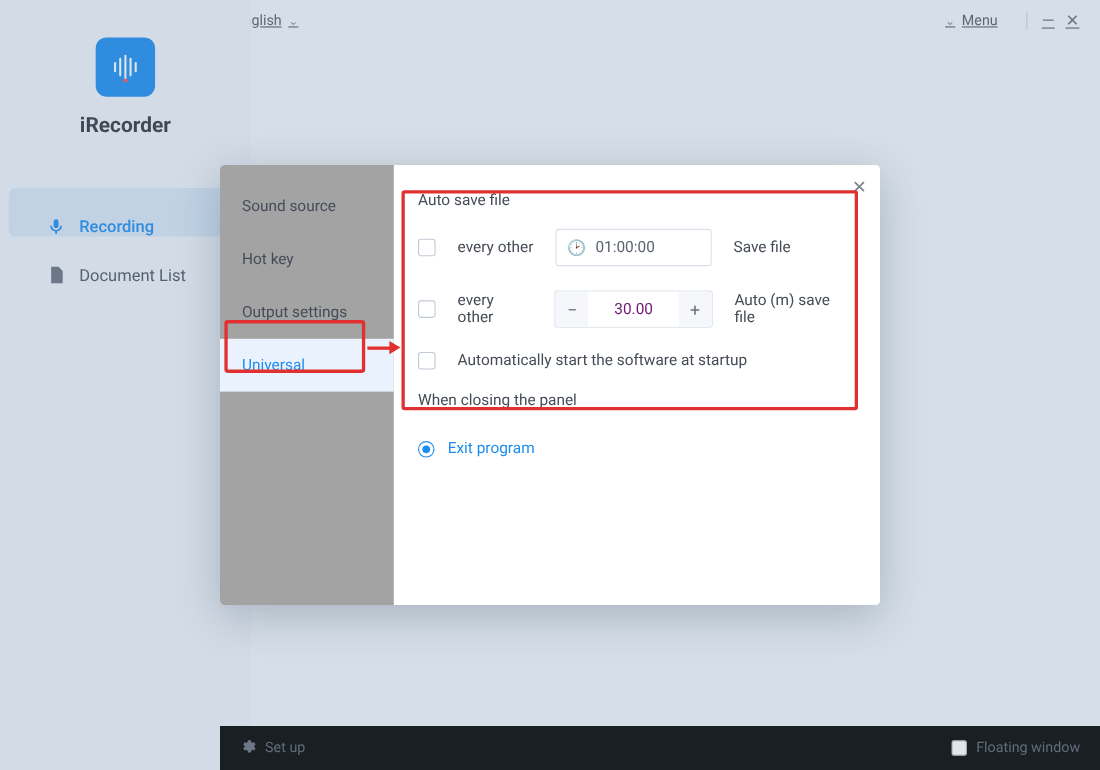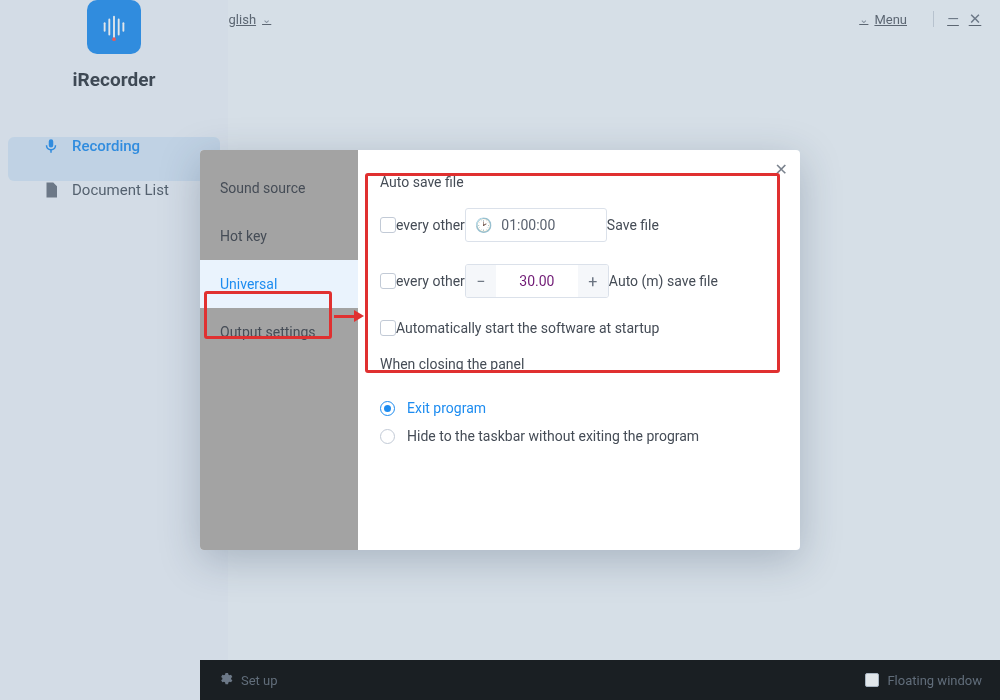--- a/index.html
+++ b/index.html
@@ -7,25 +7,25 @@
 
   
   .topbar { position: absolute; top: 0; left: 200px; right: 0; height: 38px; display: flex; align-items: center; padding: 0 14px; color: #555c66; font-size: 13px; text-decoration: underline; }
   .topbar .lang { display: flex; align-items: center; gap: 6px; cursor: pointer; }
   .topbar .spacer { flex: 1; }
   .topbar .menu { display: flex; align-items: center; gap: 6px; cursor: pointer; margin-right: 18px; }
   .topbar .sep { width: 1px; height: 16px; background: #c9d1dc; margin: 0 8px; }
   .topbar .winbtn { width: 22px; text-align: center; color: #6a7380; font-size: 15px; cursor: pointer; }
 
   
-  .sidebar { position: absolute; top: 0; left: 0; width: 228px; height: 100%; background: #eef3fa; }
+  .sidebar { position: absolute; top: 0; left: 0; width: 228px; height: 100%; background: #eef3fa; padding-top: 34px; }
   .logo { width: 54px; height: 54px; background: #1d8cf0; border-radius: 10px; margin: 0 auto 14px; display:flex; align-items:center; justify-content:center; }
   .logo svg { width: 30px; height: 30px; }
   .app-title { text-align: center; font-size: 19px; font-weight: 700; color: #2f3740; margin-bottom: 46px; }
-  .nav-item { display: flex; align-items: flex-start; gap: 12px; height: 44px; padding: 0 18px 0 34px; color: #4b5562; font-size: 15px; cursor: pointer; margin: 0 8px; border-radius: 6px; }
+  .nav-item { display: flex; align-items: flex-end; gap: 12px; height: 44px; padding: 0 18px 0 34px; color: #4b5562; font-size: 15px; cursor: pointer; margin: 0 8px; border-radius: 6px; }
   .nav-item.active { background: rgba(29,140,240,0.12); color: #1d8cf0; font-weight: 500; }
   .nav-item .nav-icon { width: 18px; height: 18px; display:flex; align-items:center; justify-content:center; }
 
   
   .big-record { position: absolute; left: 594px; top: 258px; width: 270px; display:flex; flex-direction:column; align-items:center; gap: 14px; }
   .big-circle { width: 98px; height: 98px; border-radius: 50%; background: #1d8cf0; display:flex; align-items:center; justify-content:center; box-shadow: 0 6px 20px rgba(29,140,240,0.3); }
   .big-circle svg { width: 44px; height: 44px; }
   .big-label { font-size: 17px; color: #3a424d; }
 
   
@@ -40,21 +40,21 @@
 
   
   .dialog { position: absolute; left: 200px; top: 150px; width: 600px; height: 400px; background:#fff; border-radius: 4px; box-shadow: 0 10px 40px rgba(30,50,80,0.25); display:flex; overflow:hidden; }
   .dlg-side { width: 158px; background: #a3a3a3; padding-top: 14px; }
   .dlg-tab { height: 48px; display:flex; align-items:center; padding: 0 20px; font-size: 14px; color: #454c56; cursor:pointer; }
   .dlg-tab.active { color: #1d8cf0; background: #eaf3fd; }
   .dlg-body { flex:1; padding: 24px 24px 10px 22px; position:relative; font-size: 14px; color: #454c56; }
   .dlg-close { position:absolute; top: 10px; right: 12px; font-size: 16px; color:#7a828d; cursor:pointer; }
 
   .section-title { font-size: 14px; color:#454c56; margin-bottom: 18px; }
-  .form-row { display:flex; align-items:center; gap: 0; margin-bottom: 22px; }
+  .form-row { display:flex; align-items:center; gap: 20px; margin-bottom: 22px; }
   .cb { width:16px; height:16px; border:1.5px solid #c2cad6; border-radius:3px; background:#fff; flex-shrink:0; }
   .time-input { width: 142px; height: 34px; border:1px solid #dbe1ea; border-radius:3px; display:flex; align-items:center; padding: 0 10px; gap:8px; color:#5b6370; }
   .time-input .clk { color:#aeb6c1; }
   .stepper { display:flex; height:34px; border:1px solid #dbe1ea; border-radius:3px; overflow:hidden; }
   .stepper button { width:30px; border:none; background:#f5f7fa; color:#6a7380; font-size:16px; cursor:pointer; }
   .stepper .val { width:82px; border:none; text-align:center; font-size:14px; color:#701a75; outline:none; }
 
   .section-title.second { margin-top: 20px; margin-bottom: 28px; }
   .radio-row { display:flex; align-items:center; gap:12px; margin-bottom: 12px; cursor:pointer; }
   .radio { width:15px; height:15px; border-radius:50%; border:1.5px solid #c2cad6; position:relative; }
@@ -152,25 +152,25 @@
 <div class="dim"></div>
 
 <div class="dialog">
   <div class="dlg-side">
     <div class="dlg-tab">
         <span>Sound source</span>
       </div>
     <div class="dlg-tab">
         <span>Hot key</span>
       </div>
+    <div class="dlg-tab">
+        <span>Output settings</span>
+      </div>
     <div class="dlg-tab active">
         <span>Universal</span>
-      </div>
-    <div class="dlg-tab">
-        <span>Output settings</span>
       </div>
   </div>
 
   <div class="dlg-body">
     <div class="dlg-close">✕</div>
 
     <div class="section-title">Auto save file</div>
 
     <div class="form-row">
       <span class="cb"></span>
@@ -197,22 +197,18 @@
       <span class="cb"></span>
       <span>Automatically start the software at startup</span>
     </div>
 
     <div class="section-title second">When closing the panel</div>
 
     <div class="radio-row">
       <span class="radio on"></span>
       <span class="radio-label on">Exit program</span>
     </div>
-    <div class="radio-row">
-      <span class="radio"></span>
-      <span class="radio-label">Hide to the taskbar without exiting the program</span>
-    </div>
   </div>
 </div>
 
 <div class="anno-box anno-tab"></div>
 <div class="anno-arrow"></div>
 <div class="anno-box anno-pane"></div>
 
 </body></html>

